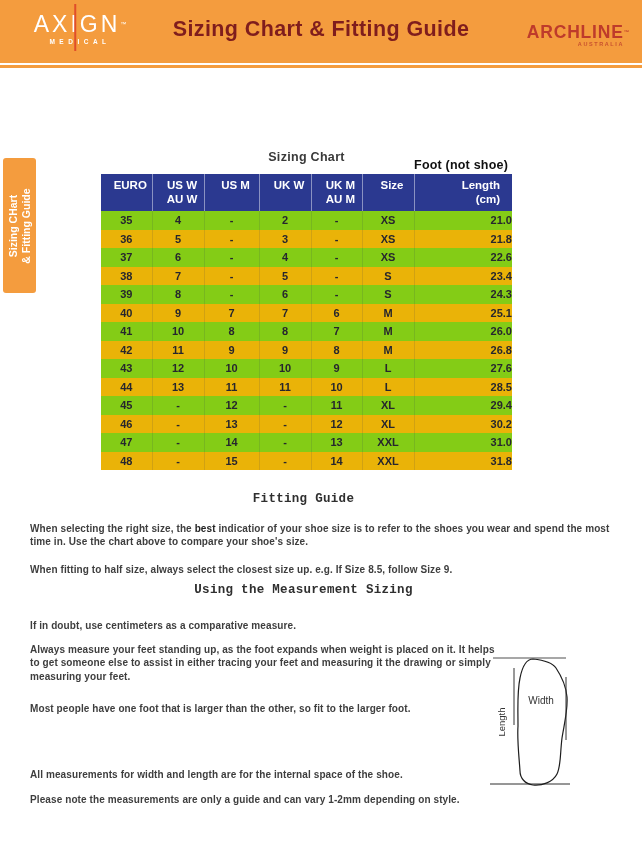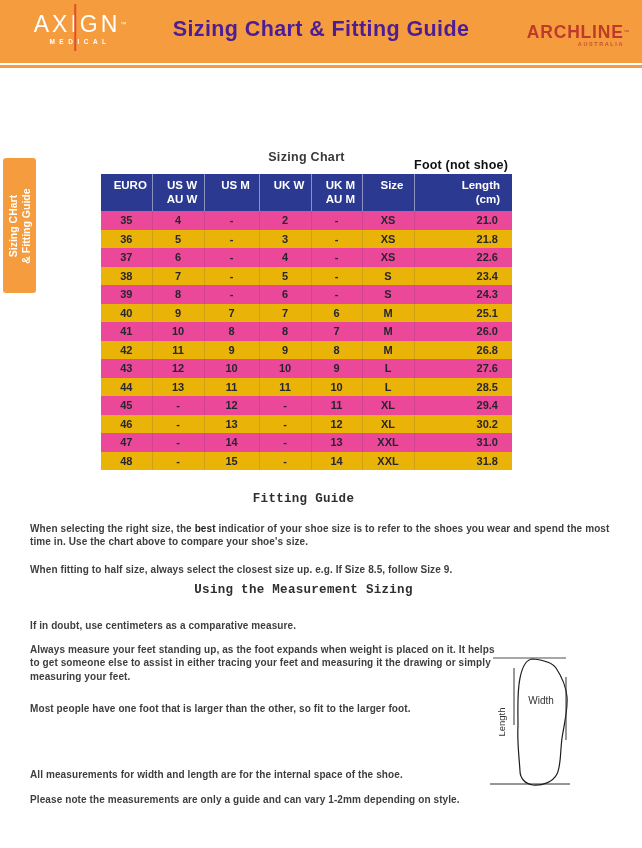--- a/index.html
+++ b/index.html
@@ -15,21 +15,21 @@
 
   .brand-left{position:absolute;left:20px;top:11px;width:120px;text-align:center;color:#fff;}
   .brand-left .name{font-size:23px;font-weight:400;letter-spacing:3px;line-height:26px;white-space:nowrap;}
   .brand-left .iwrap{position:relative;display:inline-block;}
   .brand-left .iline{position:absolute;left:50%;top:-7px;width:1.5px;height:47px;background:#E04E2A;transform:translateX(-50%);}
   .brand-left .tm{font-size:6px;vertical-align:top;letter-spacing:0;}
   .brand-left .sub{font-size:6.5px;font-weight:700;letter-spacing:4.5px;margin-top:1px;white-space:nowrap;}
 
   .doc-title{
     position:absolute;left:50%;top:17px;transform:translateX(-50%);
-    color:#4c1d95;font-size:21.5px;font-weight:700;letter-spacing:0.4px;white-space:nowrap;
+    color:#7f1d1d;font-size:21.5px;font-weight:700;letter-spacing:0.4px;white-space:nowrap;
   }
 
   .brand-right{position:absolute;right:12px;top:23px;text-align:right;}
   .brand-right .name{font-size:17.5px;font-weight:700;letter-spacing:0.8px;color:#BE3B2B;line-height:18px;white-space:nowrap;}
   .brand-right .tm{font-size:5.5px;vertical-align:top;}
   .brand-right .sub{font-size:5.5px;font-weight:700;letter-spacing:1.6px;color:#C8512F;margin-top:0;padding-right:6px;}
 
   
   .side-tab{position:absolute;left:3px;top:158px;width:33px;height:135px;background:#F49C3E;border-radius:3px;}
   .side-tab .rot{
@@ -48,22 +48,22 @@
     vertical-align:top;padding:4px 0 0 8px;height:33px;text-align:center;line-height:14px;
     border-left:1px solid rgba(255,255,255,0.45);
   }
   table.sizing th:first-child{border-left:none;}
   table.sizing th.col-length{text-align:right;padding-right:12px;}
   table.sizing td{
     font-size:11px;font-weight:700;color:#26262e;text-align:center;height:18.5px;
     padding:0;line-height:18.5px;border-right:1px solid rgba(25,35,100,0.12);
   }
   table.sizing td:last-child{border-right:none;}
-  table.sizing td.col-length{text-align:right;padding-right:14px;}
-  table.sizing tr.row-a td{background:#ec4899;}
+  table.sizing td.col-length{text-align:right;}
+  table.sizing tr.row-a td{background:#84cc16;}
   table.sizing tr.row-b td{background:#eab308;}
 
   
   .h2{position:absolute;left:0;width:607px;text-align:center;font-size:12.5px;font-weight:700;color:#2f2f2f;letter-spacing:0.3px;font-family:Liberation Mono, monospace;}
   .para{position:absolute;left:22px;width:598px;font-size:10px;line-height:13.3px;color:#3E3E3E;letter-spacing:0.1px;margin:8px;font-weight:bold;}
   .para b{color:#222;}
   .narrow{width:475px;}
   .narrow2{width:460px;}
 
   

